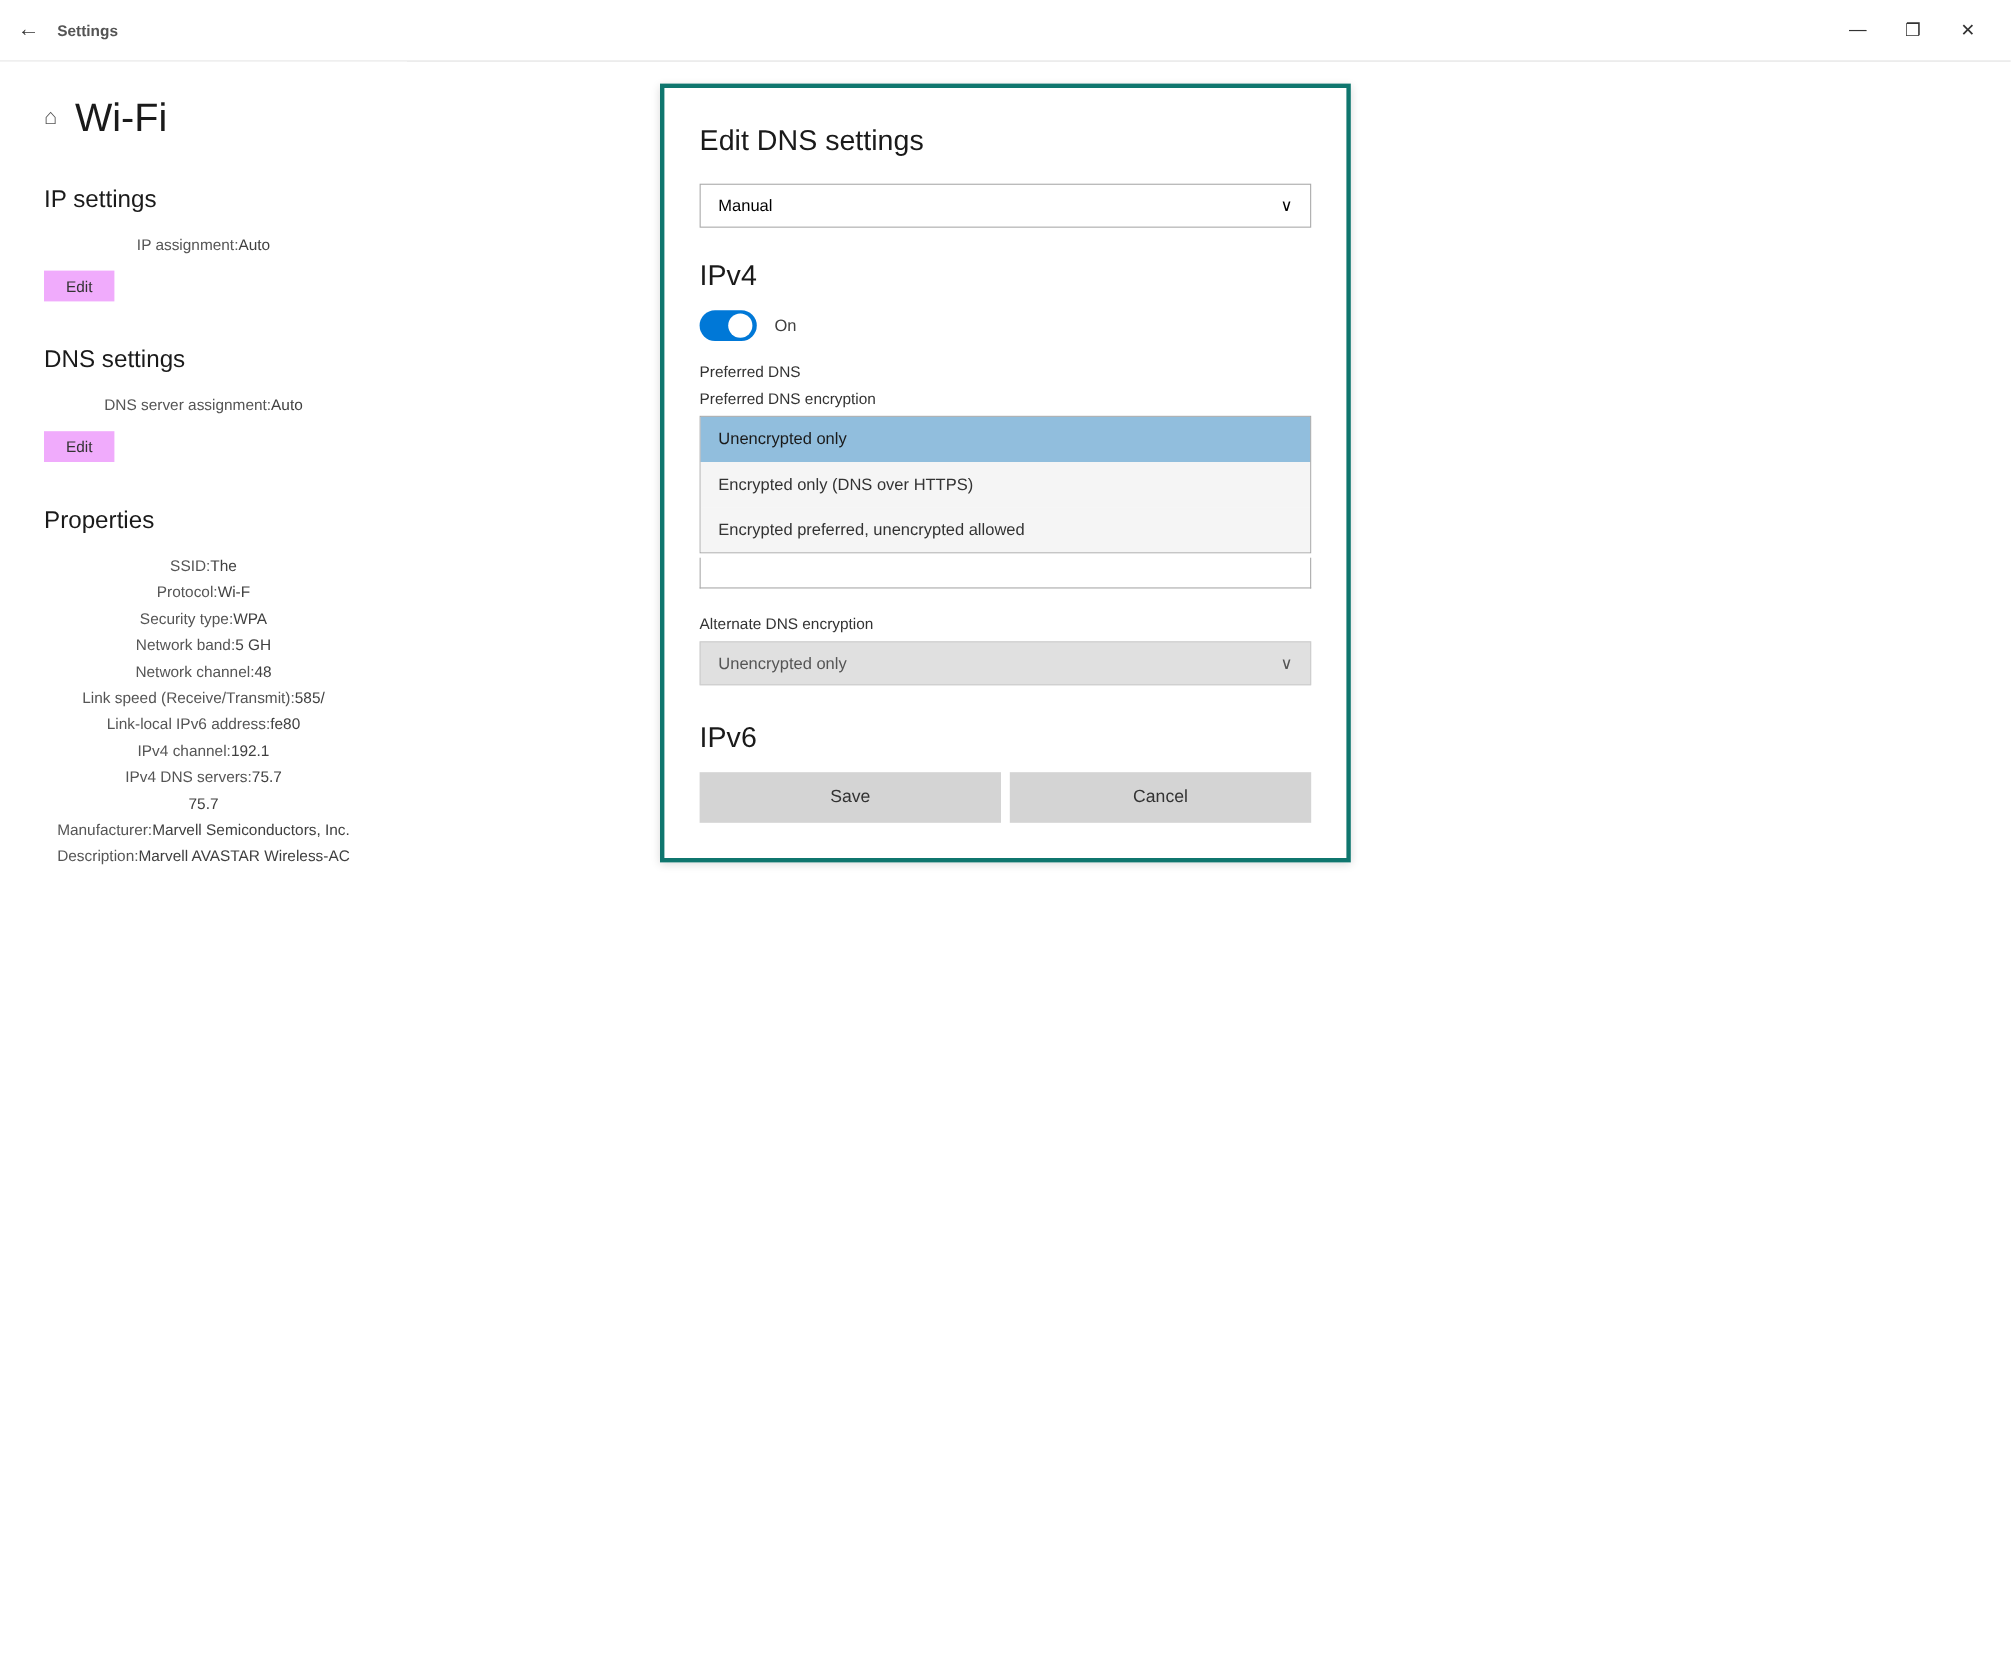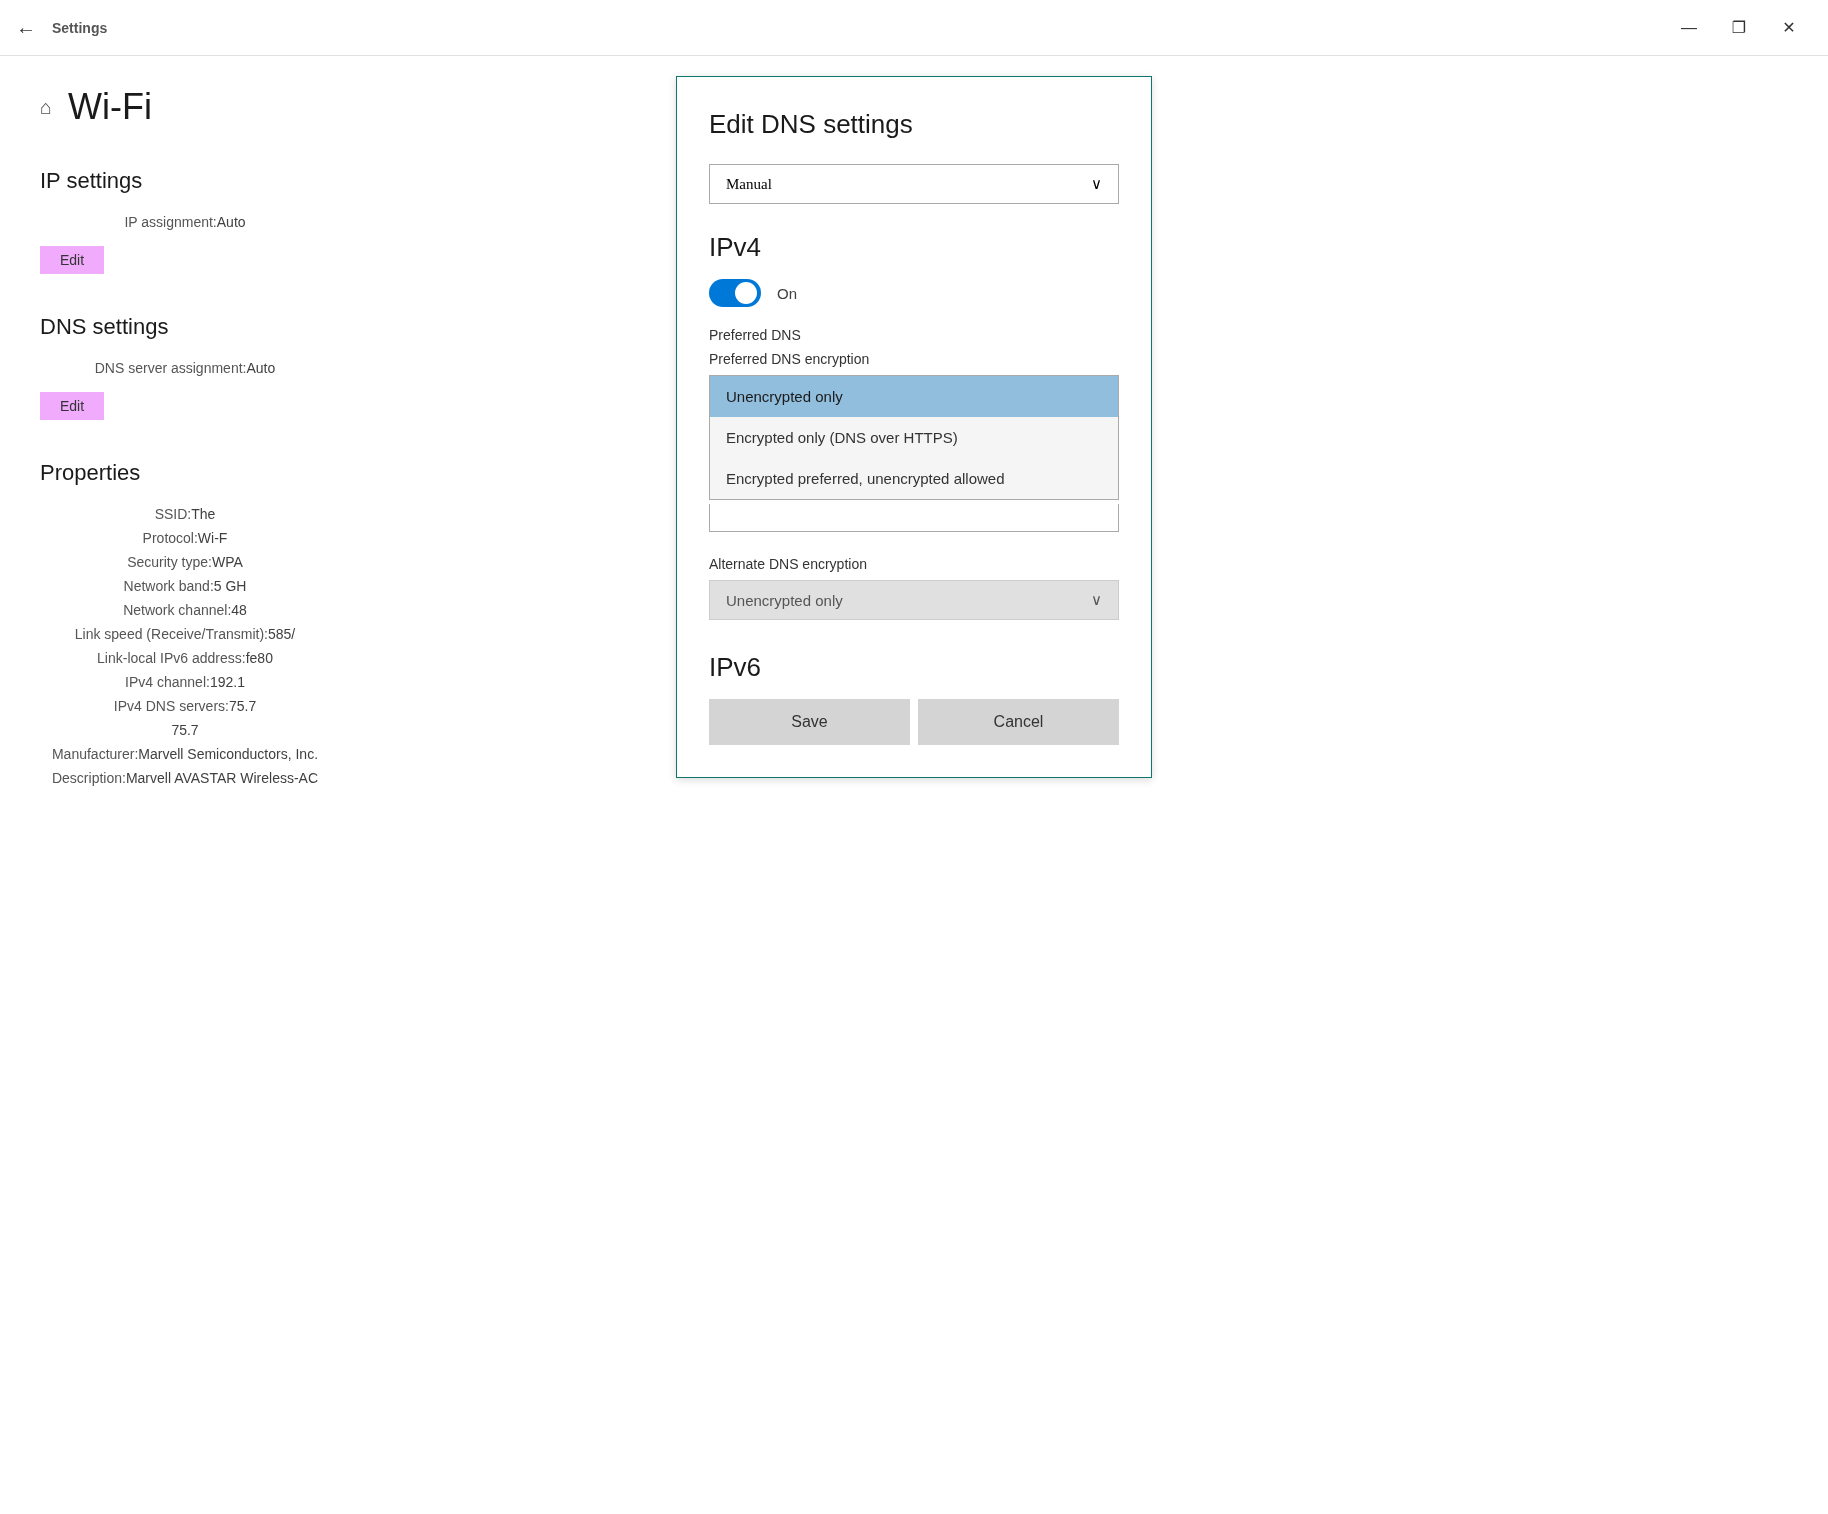--- a/index.html
+++ b/index.html
@@ -124,22 +124,22 @@
       right: 0;
       bottom: 0;
       display: flex;
       align-items: flex-start;
       justify-content: center;
       padding-top: 20px;
     }
 
     .dialog {
       background: #fff;
-      border: 1px solid #0f766e;
-      width: 476px;
+      border: 4px solid #0f766e;
+      width: 628px;
       max-height: calc(1514px - 76px);
       overflow-y: auto;
       padding: 32px 32px 32px 32px;
       box-shadow: 0 2px 8px rgba(0,0,0,0.15);
     }
 
     .dialog-title {
       font-size: 26px;
       font-weight: 300;
       margin-bottom: 24px;
@@ -150,21 +150,20 @@
       width: 100%;
       padding: 10px 16px;
       border: 1px solid #aaa;
       background: #fff;
       font-size: 15px;
       cursor: pointer;
       display: flex;
       align-items: center;
       justify-content: space-between;
       margin-bottom: 28px;
-      font-family: Liberation Serif, serif;
     }
 
     .section-label {
       font-size: 26px;
       font-weight: 300;
       margin-bottom: 16px;
       color: #1a1a1a;
     }
 
     .toggle-row {

